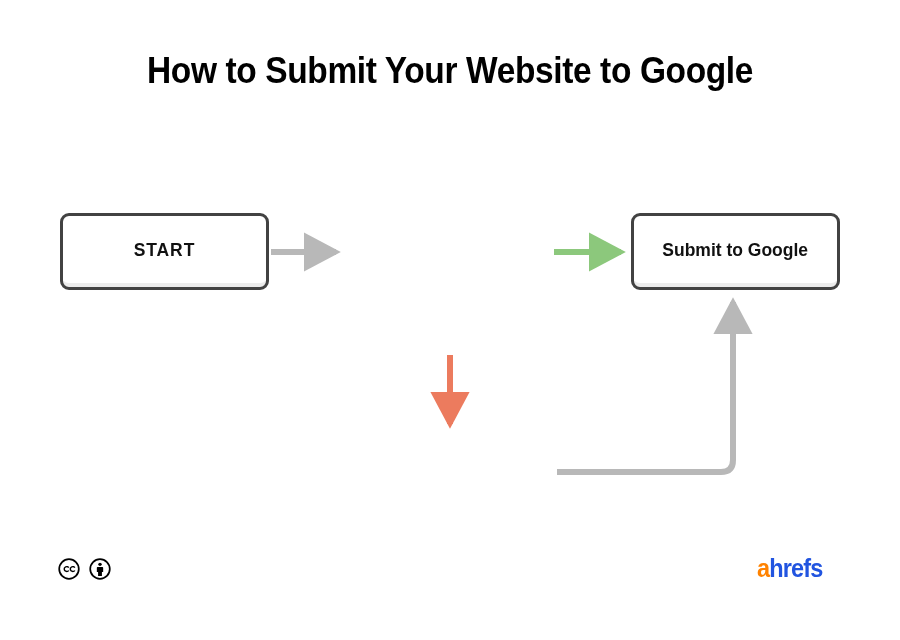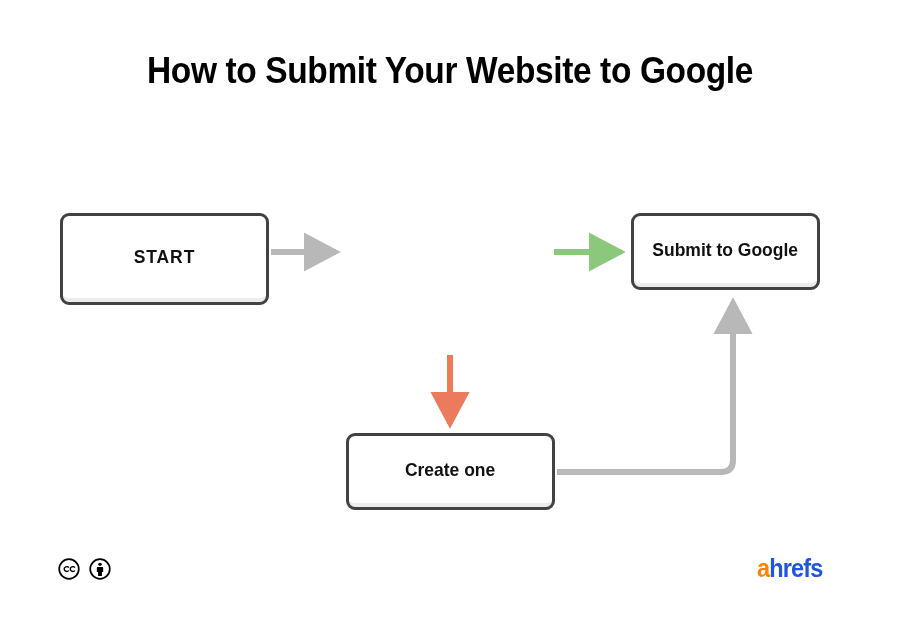--- a/index.html
+++ b/index.html
@@ -71,29 +71,29 @@
     transform: scaleX(0.92);
     white-space: nowrap;
     margin-bottom: 3px;
   }
 
   
   #node-start {
     left: 60px;
     top: 213px;
     width: 209px;
-    height: 92px;
+    height: 77px;
   }
   #node-start .boxlabel { letter-spacing: 1px; }
 
   
   #node-submit {
     left: 631px;
     top: 213px;
-    width: 189px;
+    width: 209px;
     height: 77px;
   }
 
   
   #node-create {
     left: 346px;
     top: 433px;
     width: 209px;
     height: 77px;
   }
@@ -192,23 +192,20 @@
 
   <div class="node boxnode" id="node-start">
     <div class="boxlabel">START</div>
   </div>
 
 
   <div class="node boxnode" id="node-submit">
     <div class="boxlabel">Submit to Google</div>
   </div>
 
-  <div class="node boxnode" id="node-create">
-    <div class="boxlabel">Create one</div>
-  </div>
 
   <div id="cc-badges">
     <svg width="22" height="22" viewBox="0 0 64 64">
       <circle cx="32" cy="32" r="28.5" fill="#ffffff" stroke="#000000" stroke-width="5"></circle>
       <path fill="#000000" d="M25.6 27.2c-3.1 0-5.3 2.2-5.3 5s2.2 5 5.3 5c1.7 0 3-0.7 3.9-1.9l3.5 1.9c-1.6 2.5-4.3 4-7.5 4-5.3 0-9.4-3.9-9.4-9s4.1-9 9.4-9c3.2 0 5.9 1.5 7.5 4l-3.5 1.9c-0.9-1.2-2.2-1.9-3.9-1.9z"></path>
       <path fill="#000000" d="M43.3 27.2c-3.1 0-5.3 2.2-5.3 5s2.2 5 5.3 5c1.7 0 3-0.7 3.9-1.9l3.5 1.9c-1.6 2.5-4.3 4-7.5 4-5.3 0-9.4-3.9-9.4-9s4.1-9 9.4-9c3.2 0 5.9 1.5 7.5 4l-3.5 1.9c-0.9-1.2-2.2-1.9-3.9-1.9z"></path>
     </svg>
     <svg width="22" height="22" viewBox="0 0 64 64">
       <circle cx="32" cy="32" r="28.5" fill="#ffffff" stroke="#000000" stroke-width="5"></circle>
       <circle cx="32" cy="18.5" r="5" fill="#000000"></circle>

